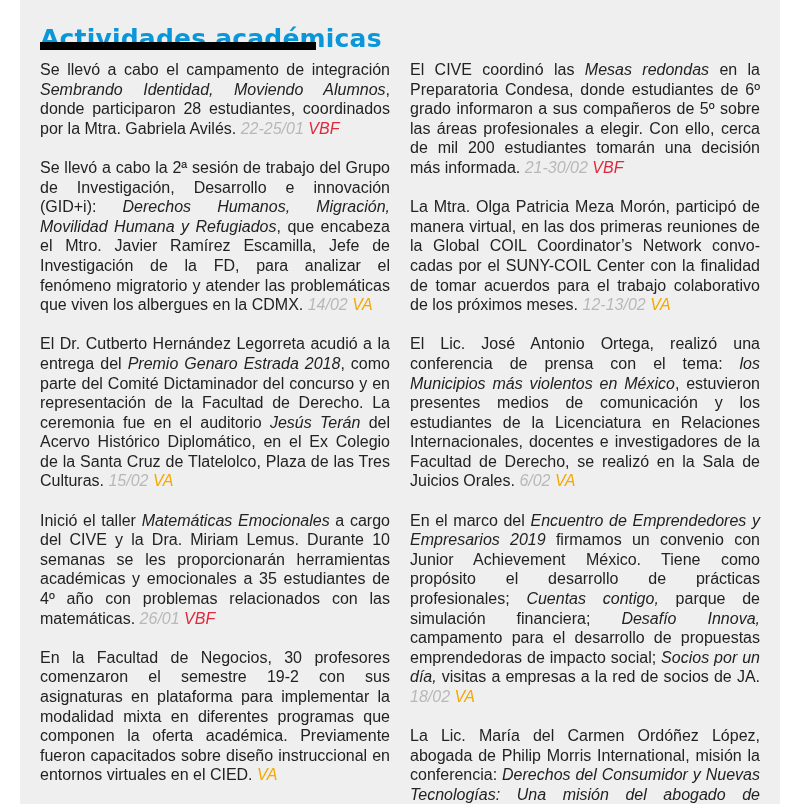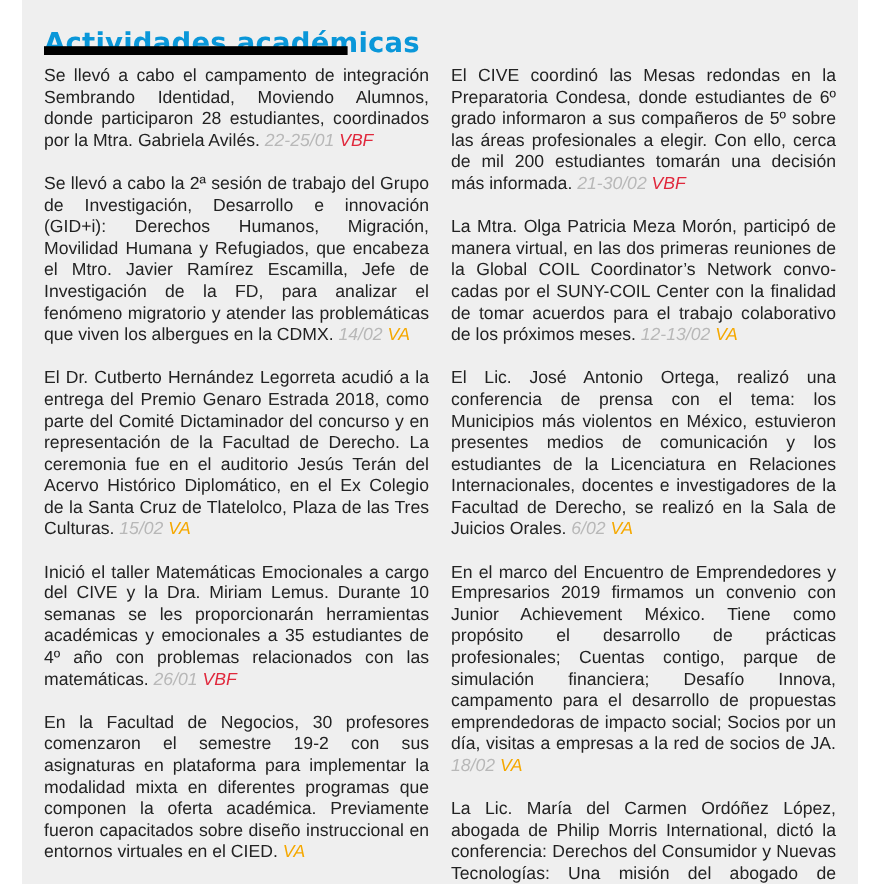--- a/index.html
+++ b/index.html
@@ -22,21 +22,21 @@
     position: absolute; top: 60px; width: 350px;
     font-family: "Liberation Sans", sans-serif; font-size: 16px;
     line-height: 19.6px; color: #222222;
   }
   .col-left { left: 40px; }
   .col-right { left: 410px; }
   .item {
     margin: 0 0 19.6px 0; text-align: justify; hyphens: manual;
   }
   .item span { }
-  .r-italic { }
+  .r-italic { font-style: italic; }
   .r-bold { font-weight: normal; }
   .r-date { font-style: italic; color: #b8b8b8; }
   .r-tag { font-style: italic; }
 </style>
 </head>
 <body>
 
 <div class="panel"></div>
 
 <h2 class="title" style="color: rgb(10, 151, 217);">Actividades académicas</h2>
@@ -47,14 +47,14 @@
     <p class="item"><span class="r-normal">Se llevó a cabo la 2ª sesión de trabajo del Grupo de Investigación, Desarrollo e innovación (GID+i): </span><span class="r-italic">Derechos Humanos, Migración, Movilidad Humana y Refugiados</span><span class="r-normal">, que encabeza el Mtro. Javier Ramírez Escamilla, Jefe de Investigación de la FD, para analizar el fenómeno migratorio y atender las problemáticas que viven los albergues en la CDMX. </span><span class="r-date" style="color: rgb(184, 184, 184);">14/02</span><span class="r-normal"> </span><span class="r-tag" style="color: rgb(245, 168, 0);">VA</span></p>
     <p class="item"><span class="r-normal">El Dr. Cutberto Hernández Legorreta acudió a la entrega del </span><span class="r-italic">Premio Genaro Estrada 2018</span><span class="r-normal">, como parte del Comité Dictaminador del concurso y en repre­sentación de la Facultad de Derecho. La ceremonia fue en el auditorio </span><span class="r-italic">Jesús Terán</span><span class="r-normal"> del Acervo Histórico Diplomático, en el Ex Colegio de la Santa Cruz de Tlatelolco, Plaza de las Tres Culturas. </span><span class="r-date" style="color: rgb(184, 184, 184);">15/02</span><span class="r-normal"> </span><span class="r-tag" style="color: rgb(245, 168, 0);">VA</span></p>
     <p class="item"><span class="r-normal">Inició el taller </span><span class="r-italic">Matemáticas Emocionales</span><span class="r-normal"> a cargo del CIVE y la Dra. Miriam Lemus. Durante 10 semanas se les proporcionarán herramientas académicas y emocionales a 35 estudiantes de 4º año con problemas relacionados con las matemáticas. </span><span class="r-date" style="color: rgb(184, 184, 184);">26/01</span><span class="r-normal"> </span><span class="r-tag" style="color: rgb(224, 40, 60);">VBF</span></p>
     <p class="item"><span class="r-normal">En la Facultad de Negocios, 30 profesores comen­zaron el semestre 19-2 con sus asignaturas en plataforma para implementar la modalidad mixta en diferentes programas que componen la oferta académica. Previamente fueron capacitados sobre diseño instruccional en entornos virtuales en el CIED. </span><span class="r-tag" style="color: rgb(245, 168, 0);">VA</span></p>
   </div>
 <div class="col col-right">
     <p class="item"><span class="r-normal">El CIVE coordinó las </span><span class="r-italic">Mesas redondas</span><span class="r-normal"> en la Preparatoria Condesa, donde estudiantes de 6º grado informaron a sus compañeros de 5º sobre las áreas profesionales a elegir. Con ello, cerca de mil 200 estudiantes tomarán una decisión más informada. </span><span class="r-date" style="color: rgb(184, 184, 184);">21-30/02</span><span class="r-normal"> </span><span class="r-tag" style="color: rgb(224, 40, 60);">VBF</span></p>
     <p class="item"><span class="r-normal">La Mtra. Olga Patricia Meza Morón, participó de manera virtual, en las dos primeras reuniones de la Global COIL Coordinator’s Network convo­</span><span class="r-bold">cadas por el SUNY-COIL Center con la finalidad de</span><span class="r-normal"> tomar acuerdos para el trabajo colaborativo de los próximos meses. </span><span class="r-date" style="color: rgb(184, 184, 184);">12-13/02</span><span class="r-normal"> </span><span class="r-tag" style="color: rgb(245, 168, 0);">VA</span></p>
     <p class="item"><span class="r-normal">El Lic. José Antonio Ortega, realizó una conferencia de prensa con el tema: </span><span class="r-italic">los Municipios más violentos en México</span><span class="r-normal">, estuvieron presentes medios de comu­nicación y los estudiantes de la Licenciatura en Relaciones Internacionales, docentes e investiga­dores de la Facultad de Derecho, se realizó en la Sala de Juicios Orales. </span><span class="r-date" style="color: rgb(184, 184, 184);">6/02</span><span class="r-normal"> </span><span class="r-tag" style="color: rgb(245, 168, 0);">VA</span></p>
     <p class="item"><span class="r-normal">En el marco del </span><span class="r-italic">Encuentro de Emprendedores y Empresarios 2019</span><span class="r-normal"> </span><span class="r-bold">firmamos un convenio con Junior</span><span class="r-normal"> Achievement México. Tiene como propósito el desa­rrollo de prácticas profesionales; </span><span class="r-italic">Cuentas contigo,</span><span class="r-normal"> </span><span class="r-bold">parque de simulación financiera;</span><span class="r-normal"> </span><span class="r-italic">Desafío Innova,</span><span class="r-normal"> campamento para el desarrollo de propuestas emprendedoras de impacto social; </span><span class="r-italic">Socios por un día,</span><span class="r-normal"> visitas a empresas a la red de socios de JA. </span><span class="r-date" style="color: rgb(184, 184, 184);">18/02</span><span class="r-normal"> </span><span class="r-tag" style="color: rgb(245, 168, 0);">VA</span></p>
-    <p class="item"><span class="r-normal">La Lic. María del Carmen Ordóñez López, abogada de Philip Morris International, dictó la conferencia: </span><span class="r-italic">Derechos del Consumidor y Nuevas Tecnologías: Una misión del abogado de empresa</span><span class="r-normal">, a los estudiantes de la Licenciatura en Derecho, en el auditorio Miguel Febres Cordero. </span></p>
+    <p class="item"><span class="r-normal">La Lic. María del Carmen Ordóñez López, abogada de Philip Morris International, misión la conferencia: </span><span class="r-italic">Derechos del Consumidor y Nuevas Tecnologías: Una misión del abogado de empresa</span><span class="r-normal">, a los estudiantes de la Licenciatura en Derecho, en el auditorio Miguel Febres Cordero. </span></p>
   </div>
 
 </body></html>

